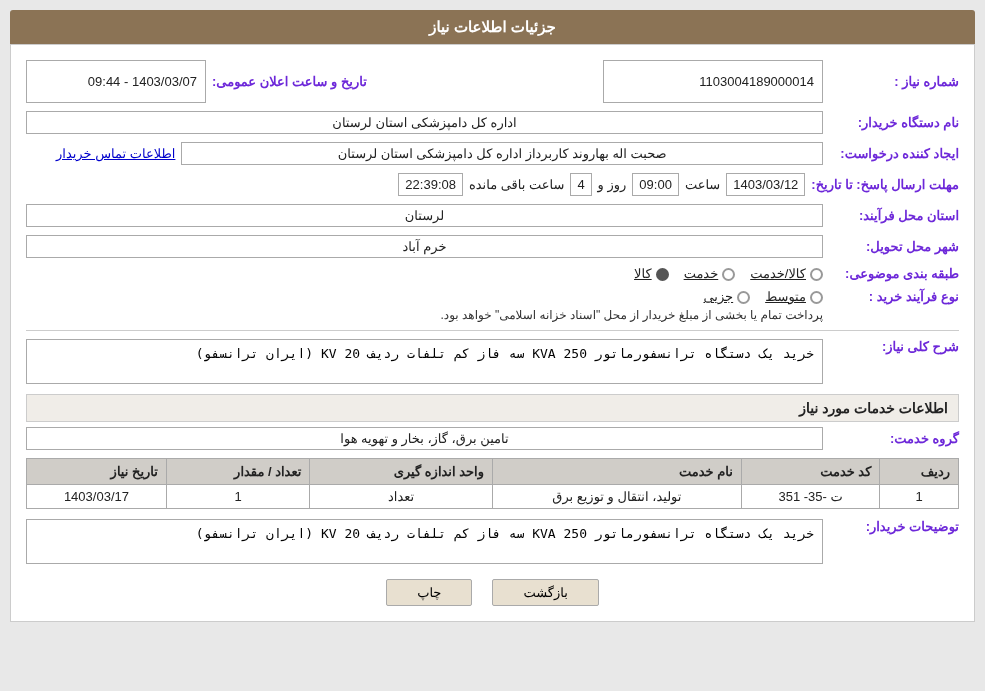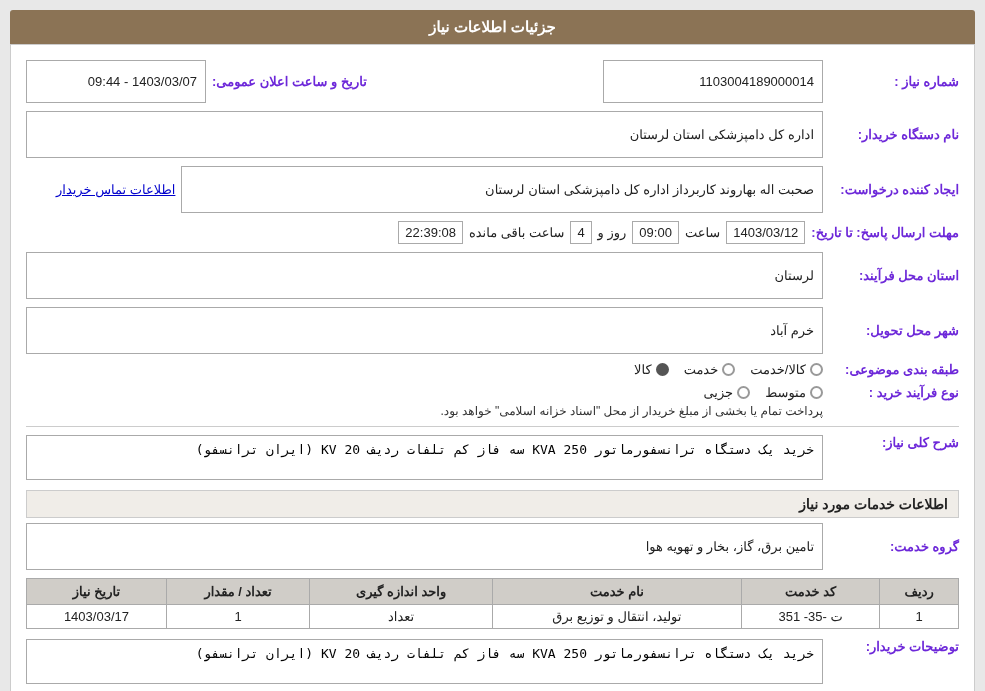--- a/index.html
+++ b/index.html
@@ -40,24 +40,24 @@
     .label-cell {
       text-align: right;
       min-width: 130px;
       color: #6d28d9;
       font-weight: bold;
       white-space: nowrap;
     }
     .value-box {
       border: 1px solid #aaa;
       background: #fff;
-      padding: 15px 8px;
+      padding: 3px 8px;
       min-height: 22px;
       flex: 1;
-      text-align: right;
+      text-align: center;
       font-size: 13px;
     }
     .value-box-fixed {
       border: 1px solid #aaa;
       background: #fff;
       padding: 13px 8px;
       min-height: 22px;
       text-align: right;
       font-size: 13px;
     }
@@ -81,22 +81,23 @@
       font-size: 13px;
       min-height: 22px;
     }
     .radio-group {
       display: flex;
       gap: 15px;
       align-items: center;
     }
     .radio-item {
       display: flex;
-      align-items: center;
+      align-items: flex-end;
       gap: 4px;
+      text-decoration: underline;
     }
     .radio-circle {
       width: 13px;
       height: 13px;
       border-radius: 50%;
       border: 2px solid #999;
       display: inline-block;
       background: #fff;
     }
     .radio-circle.selected {
@@ -130,21 +131,21 @@
     }
     .services-table {
       width: 100%;
       border-collapse: collapse;
       margin-bottom: 10px;
     }
     .services-table th {
       background: #d0cdc8;
       border: 1px solid #aaa;
       padding: 5px 8px;
-      text-align: center;
+      text-align: right;
       font-weight: bold;
     }
     .services-table td {
       border: 1px solid #aaa;
       padding: 4px 8px;
       text-align: center;
     }
     .buttons-row {
       display: flex;
       justify-content: center;

